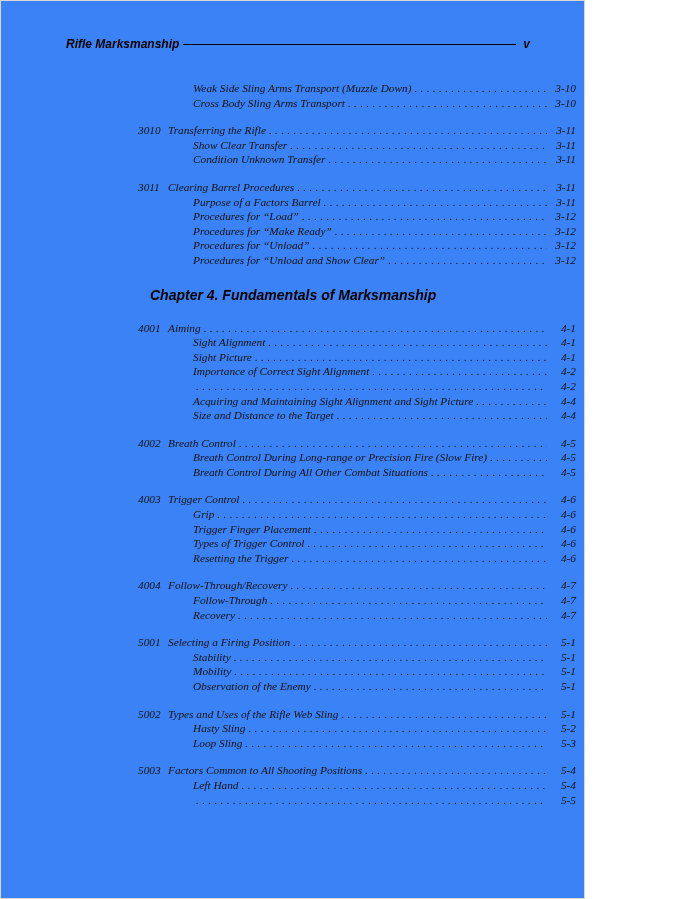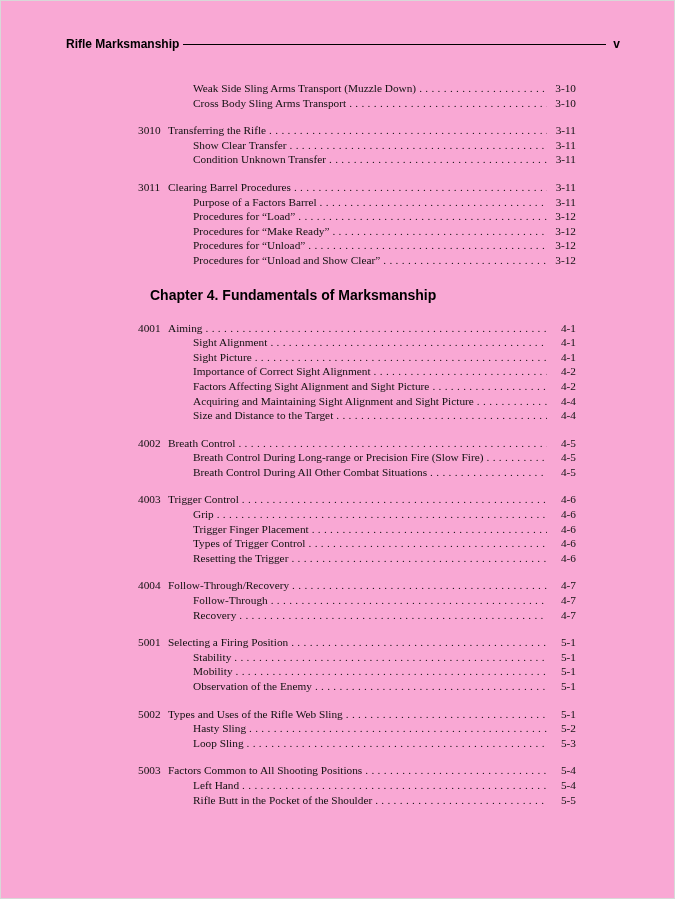--- a/index.html
+++ b/index.html
@@ -2,28 +2,29 @@
 <html><head>
 <meta charset="utf-8">
 <style>
   html, body {
     margin: 0;
     padding: 0;
     background: #ffffff;
   }
   .page {
     position: relative;
-    width: 675px;
+    width: 585px;
     height: 899px;
     box-sizing: border-box;
-    background: #f9a8d4;
+    background: #3b82f6;
     border: 1px solid #d8d8d8;
     font-family: "Liberation Serif", serif;
     color: #111111;
     overflow: hidden;
+    font-style: italic;
   }
   .page-header {
     position: absolute;
     top: 36px;
     left: 65px;
     right: 54px;
     display: flex;
     align-items: center;
     font-family: "Liberation Sans", sans-serif;
     font-weight: bold;
@@ -188,21 +189,20 @@
           <span class="pg">4-1</span>
         </div>
         <div class="toc-row level-2">
           <span class="num"></span>
           <span class="title">Importance of Correct Sight Alignment</span>
           <span class="leader">. . . . . . . . . . . . . . . . . . . . . . . . . . . . . . . . . . . . . . . . . . . . . . . . . . . . . . . . . . . . . . . . . . . . . . . . . . . . . . . . . . . . . . . . . . . . . . . . . . . . . . . . . . . . . . . . . . . . . . . . </span>
           <span class="pg">4-2</span>
         </div>
         <div class="toc-row level-2">
           <span class="num"></span>
-          <span class="title">Factors Affecting Sight Alignment and Sight Picture</span>
           <span class="leader">. . . . . . . . . . . . . . . . . . . . . . . . . . . . . . . . . . . . . . . . . . . . . . . . . . . . . . . . . . . . . . . . . . . . . . . . . . . . . . . . . . . . . . . . . . . . . . . . . . . . . . . . . . . . . . . . . . . . . . . . </span>
           <span class="pg">4-2</span>
         </div>
         <div class="toc-row level-2">
           <span class="num"></span>
           <span class="title">Acquiring and Maintaining Sight Alignment and Sight Picture</span>
           <span class="leader">. . . . . . . . . . . . . . . . . . . . . . . . . . . . . . . . . . . . . . . . . . . . . . . . . . . . . . . . . . . . . . . . . . . . . . . . . . . . . . . . . . . . . . . . . . . . . . . . . . . . . . . . . . . . . . . . . . . . . . . . </span>
           <span class="pg">4-4</span>
         </div>
         <div class="toc-row level-2">
@@ -338,20 +338,19 @@
           <span class="pg">5-4</span>
         </div>
         <div class="toc-row level-2">
           <span class="num"></span>
           <span class="title">Left Hand</span>
           <span class="leader">. . . . . . . . . . . . . . . . . . . . . . . . . . . . . . . . . . . . . . . . . . . . . . . . . . . . . . . . . . . . . . . . . . . . . . . . . . . . . . . . . . . . . . . . . . . . . . . . . . . . . . . . . . . . . . . . . . . . . . . . </span>
           <span class="pg">5-4</span>
         </div>
         <div class="toc-row level-2">
           <span class="num"></span>
-          <span class="title">Rifle Butt in the Pocket of the Shoulder</span>
           <span class="leader">. . . . . . . . . . . . . . . . . . . . . . . . . . . . . . . . . . . . . . . . . . . . . . . . . . . . . . . . . . . . . . . . . . . . . . . . . . . . . . . . . . . . . . . . . . . . . . . . . . . . . . . . . . . . . . . . . . . . . . . . </span>
           <span class="pg">5-5</span>
         </div>
       </div>
     </main>
 
 </div>
 
 </body></html>

